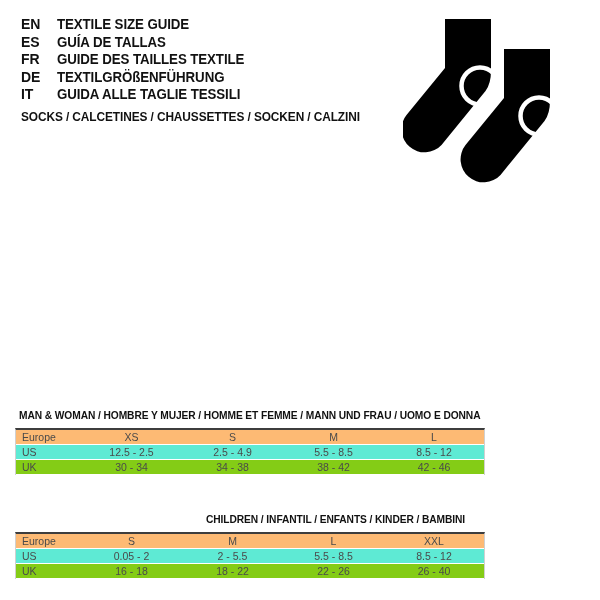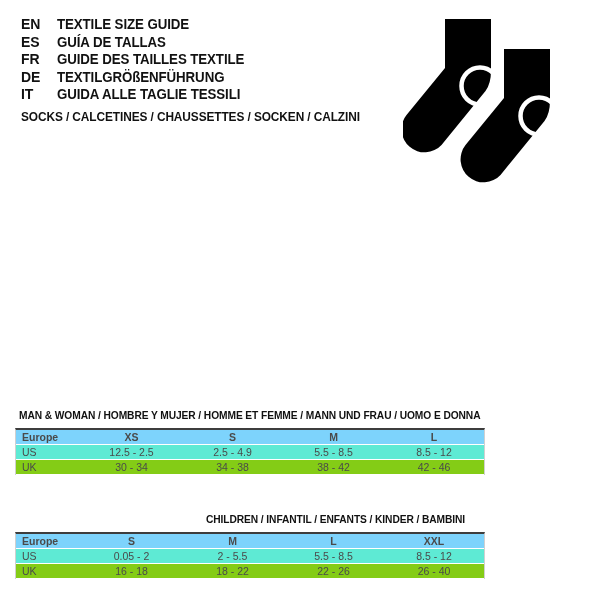--- a/index.html
+++ b/index.html
@@ -94,21 +94,21 @@
     vertical-align: middle;
     border-bottom: 1px solid #ffffff;
     padding: 0;
     overflow: hidden;
     white-space: nowrap;
   }
   .size-table .first-col {
     text-align: left;
     padding-left: 6px;
   }
-  .size-table thead th { background: #7dd3fc; font-weight: bold; }
+  .size-table thead th { background: #fdba74; }
   .size-table tr.row-us td { background: #5eead4; }
   .size-table tr.row-uk td { background: #84cc16; }
   .table-group + .table-group { margin-top: 38px; }
 </style>
 </head>
 <body>
 
 <div class="lang-block">
   <div class="lang-row">
     <span class="lang-code">EN</span>

